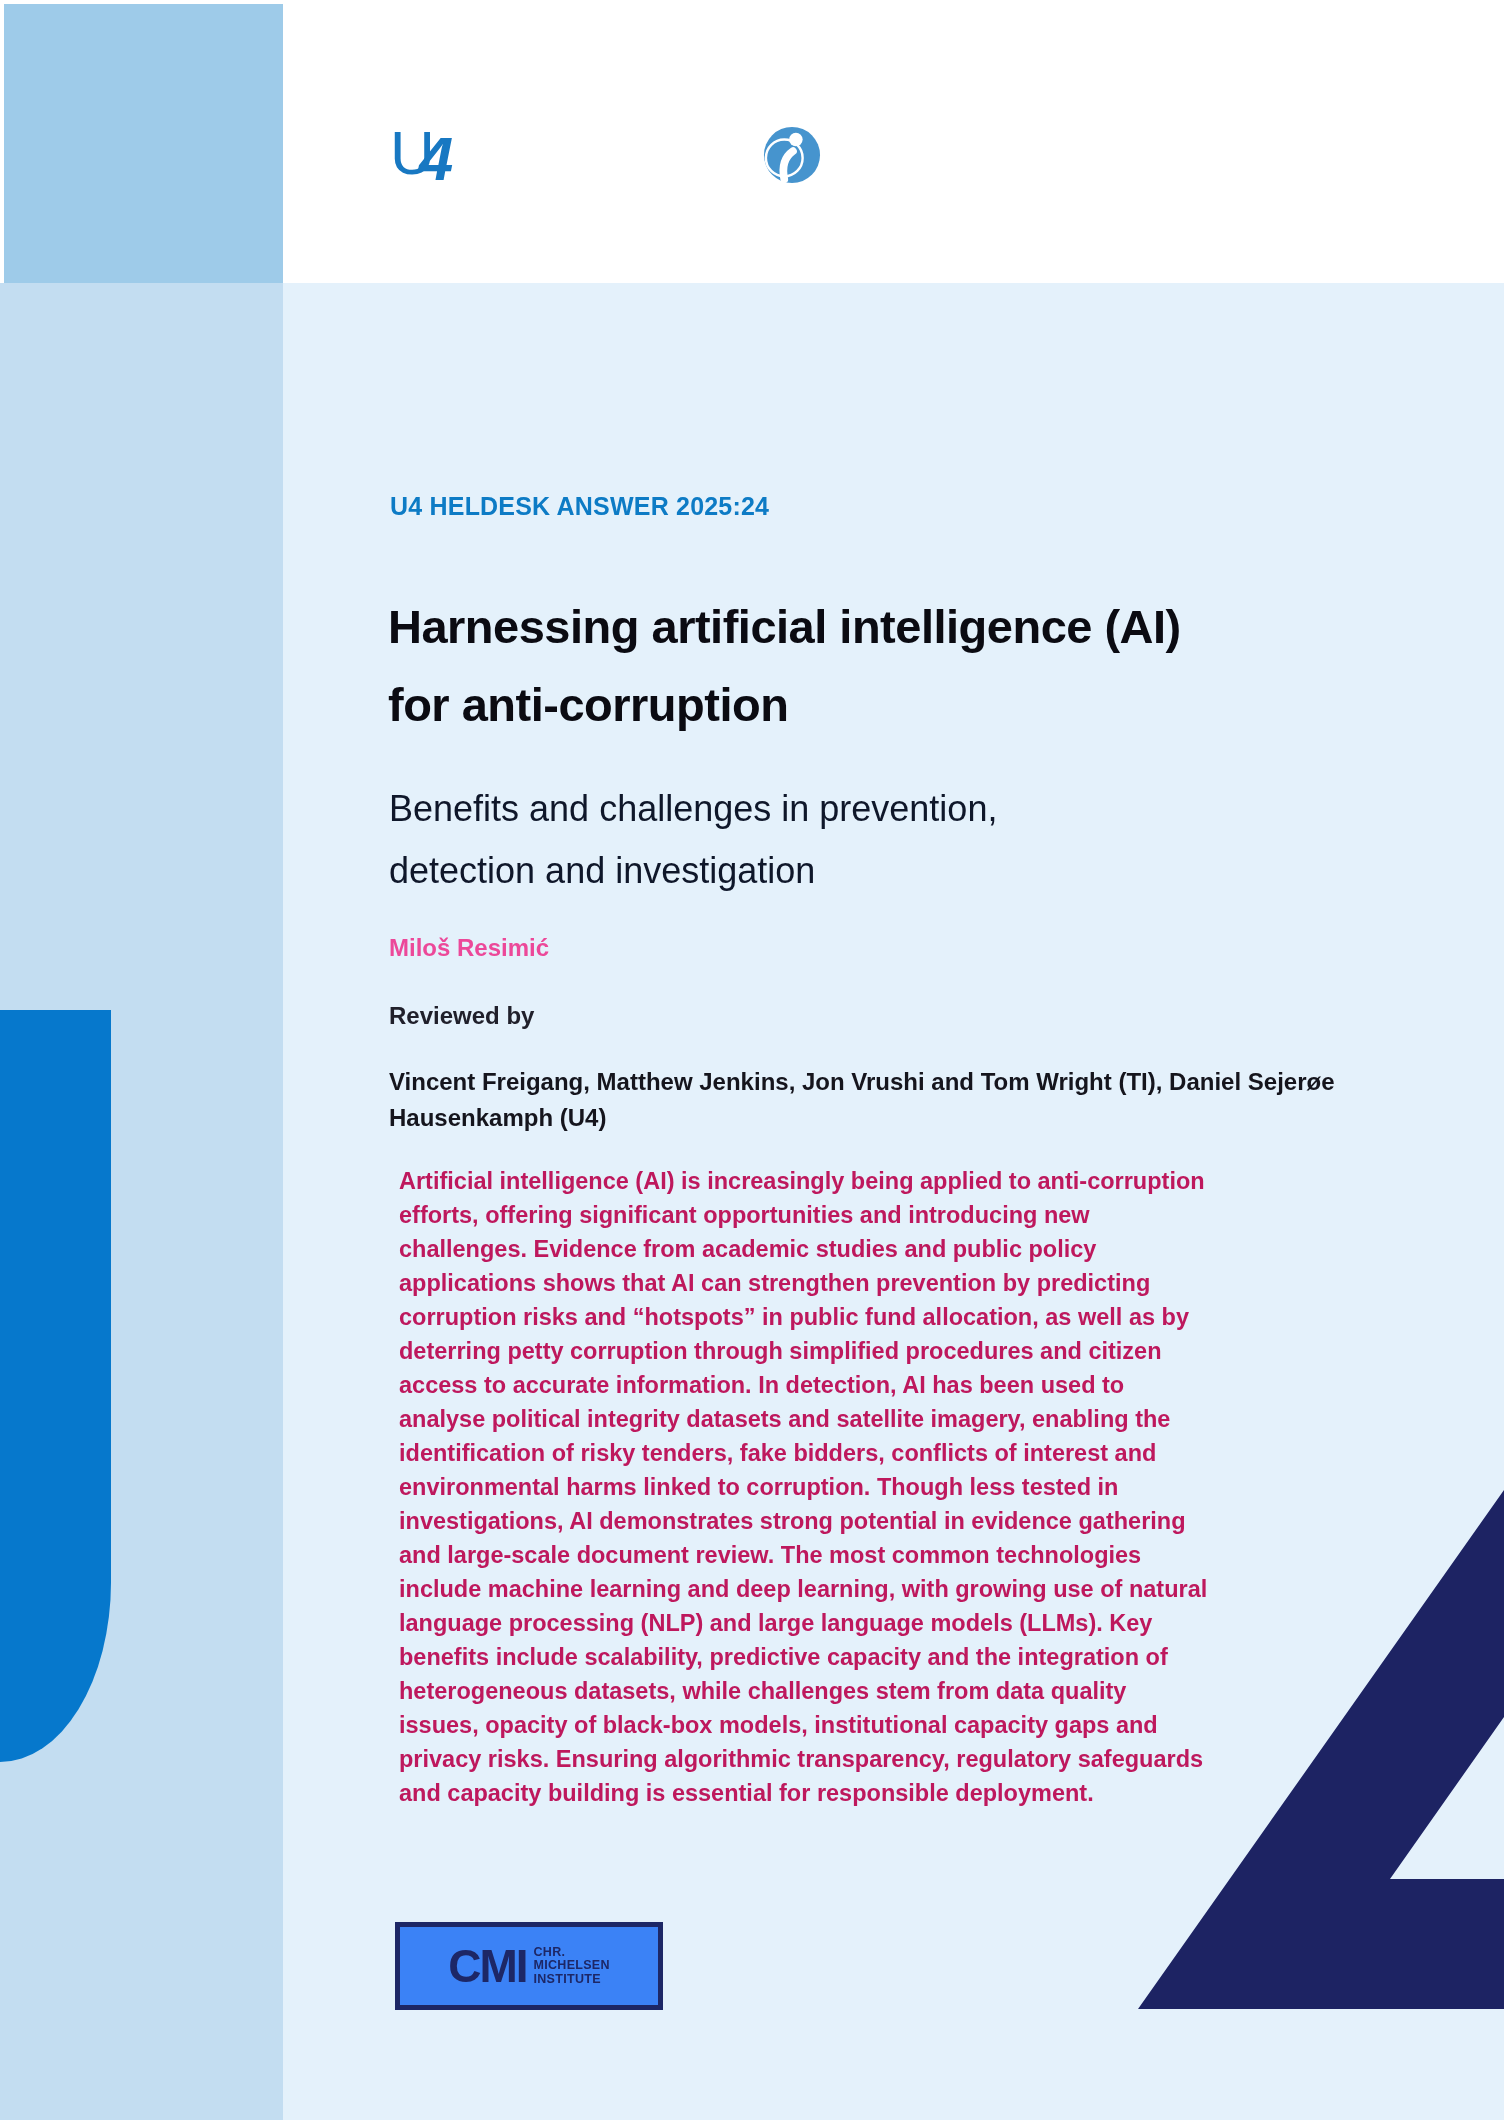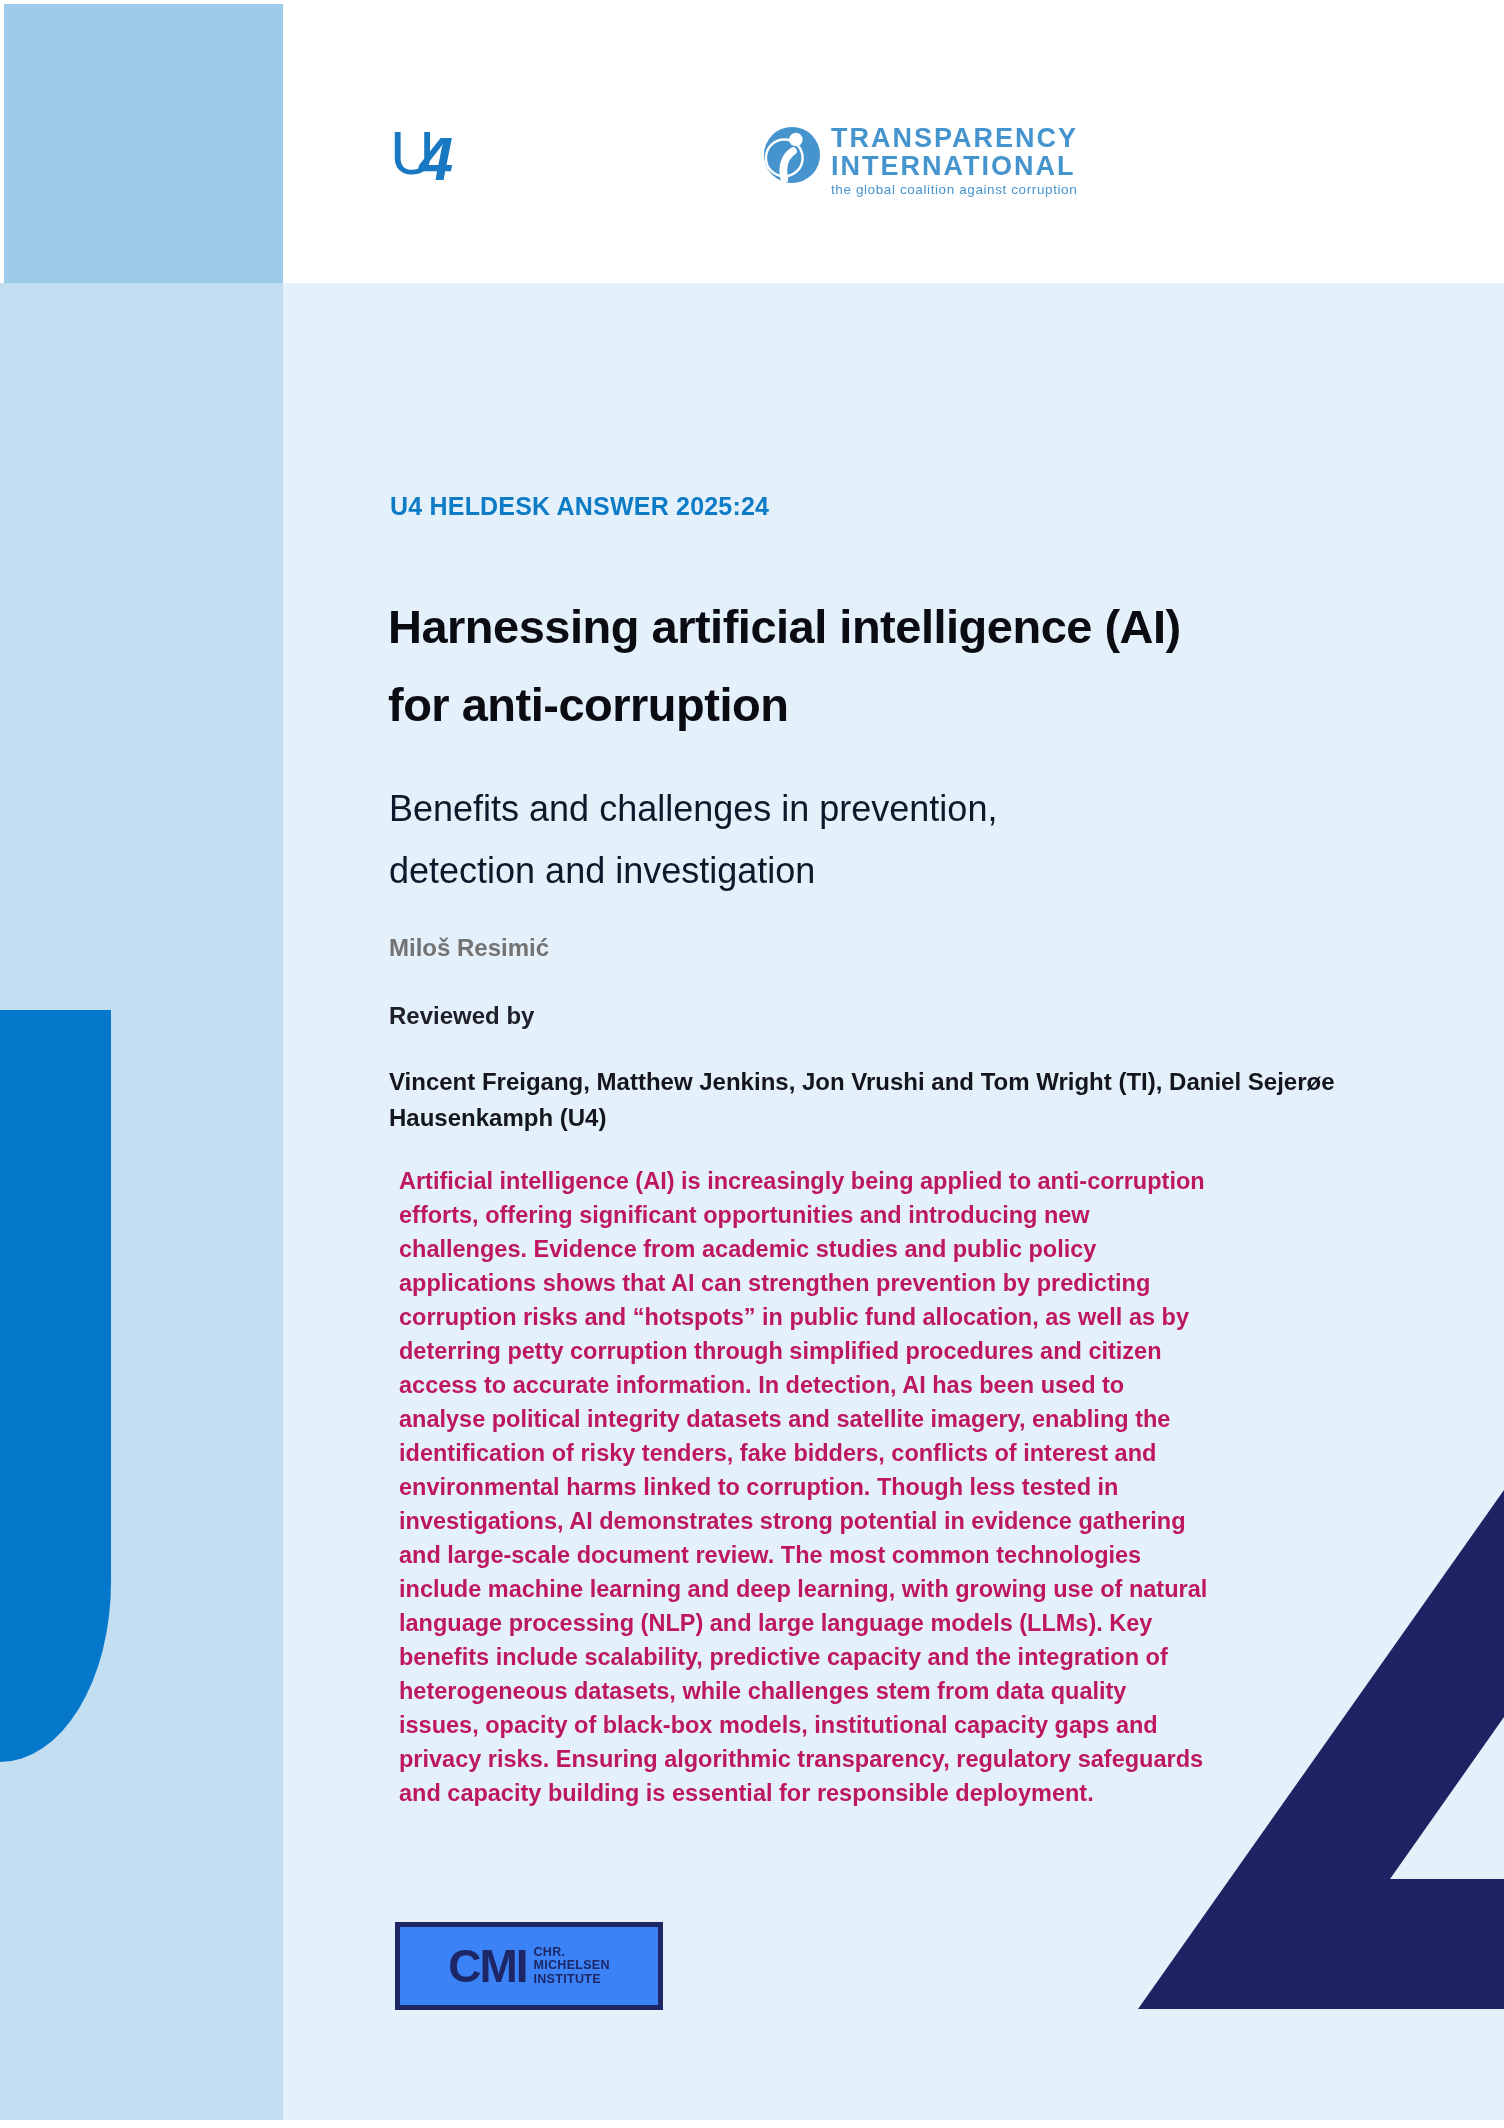--- a/index.html
+++ b/index.html
@@ -25,21 +25,21 @@
   .ti-logo{left:763px;top:124px;display:flex;align-items:flex-start;color:#4694ce;}
   .ti-globe{width:58px;height:58px;flex:0 0 auto;margin-top:2px;}
   .ti-text{margin-left:10px;}
   .ti-text .l1,.ti-text .l2{font-size:27px;font-weight:700;letter-spacing:2px;line-height:28px;}
   .ti-text .tagline{font-size:13.5px;font-weight:400;letter-spacing:0.6px;margin-top:2px;}
 
   
   .eyebrow{left:390px;top:492px;font-size:25px;font-weight:700;color:#0d7bc5;letter-spacing:0.2px;}
   .title{left:388px;top:588px;width:1040px;font-size:47px;font-weight:700;color:#0b0b12;line-height:78px;letter-spacing:-0.5px;}
   .subtitle{left:389px;top:778px;width:940px;font-size:36px;font-weight:400;color:#0f172a;line-height:62px;}
-  .author{left:389px;top:934px;font-size:24px;font-weight:700;color:#737373;}
+  .author{left:389px;top:934px;font-size:24px;font-weight:700;color:#ec4899;}
   .reviewed-by{left:389px;top:1002px;font-size:24px;font-weight:700;color:#20202b;}
   .reviewers{left:389px;top:1064px;width:950px;font-size:24px;font-weight:700;color:#15151d;line-height:36px;}
   .abstract{left:399px;top:1164px;width:810px;font-size:23.5px;font-weight:700;color:#be185d;line-height:34px;}
 
   
   .cmi-box{left:395px;top:1922px;width:258px;height:78px;background:#3b82f6;border:5px solid #1d2766;display:flex;align-items:center;justify-content:center;}
   .cmi-abbr{font-size:46px;font-weight:800;color:#1d2766;letter-spacing:-2px;line-height:46px;}
   .cmi-lines{margin-left:7px;color:#1d2766;font-size:12.5px;font-weight:700;line-height:13.5px;letter-spacing:0.3px;}
 </style>
 </head>
@@ -61,25 +61,20 @@
   </div>
 </div>
 
 <div class="abs ti-logo">
   <svg class="ti-globe" viewBox="0 0 60 60">
     <circle cx="30" cy="30" r="29" fill="#4694ce"></circle>
     <circle cx="22" cy="33" r="19" fill="none" stroke="#ffffff" stroke-width="2.5"></circle>
     <circle cx="34" cy="14" r="7" fill="#ffffff"></circle>
     <path d="M31 26 q-13 9 -9 29" stroke="#ffffff" stroke-width="8" fill="none" stroke-linecap="round"></path>
   </svg>
-  <div class="ti-text">
-    <div class="l1">TRANSPARENCY</div>
-    <div class="l2">INTERNATIONAL</div>
-    <div class="tagline">the global coalition against corruption</div>
-  </div>
 </div>
 
 <div class="abs eyebrow">U4 HELDESK ANSWER 2025:24</div>
 
 <div class="abs title">
   <div>Harnessing artificial intelligence (AI)</div>
   <div>for anti-corruption</div>
 </div>
 
 <div class="abs subtitle">

